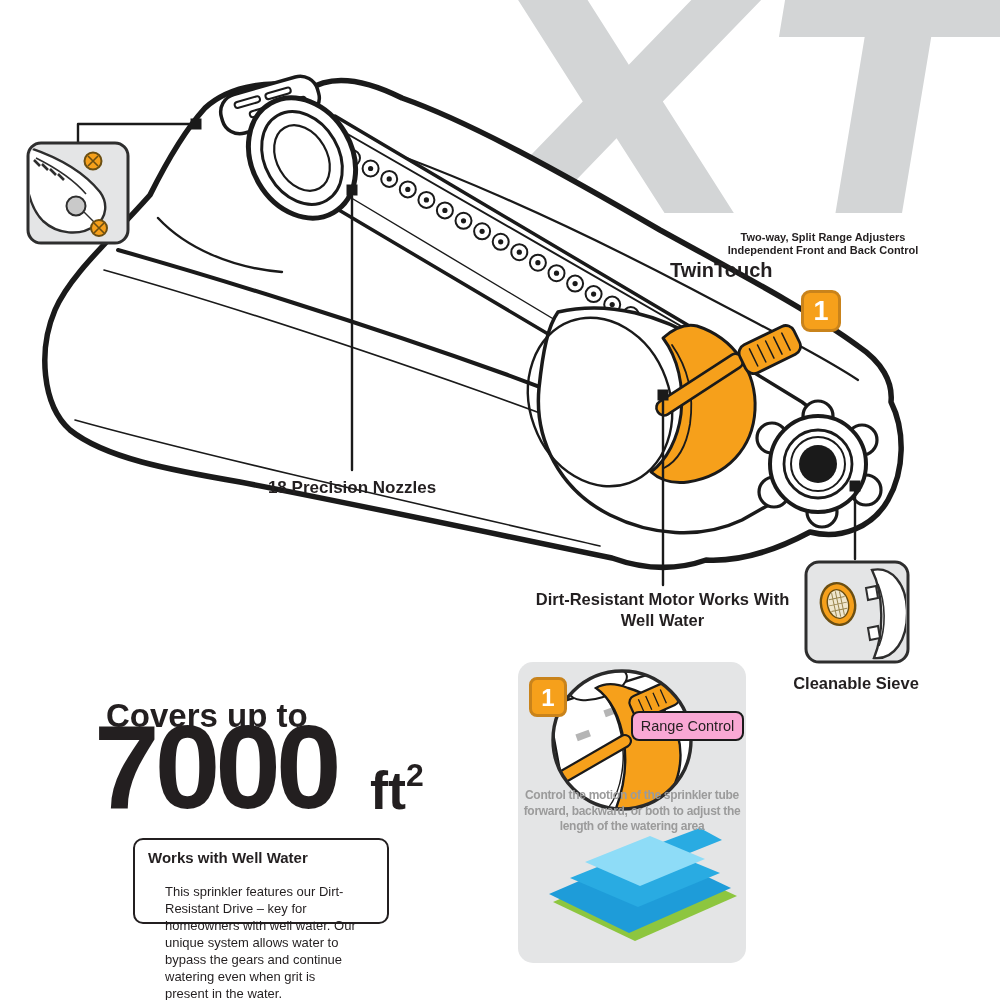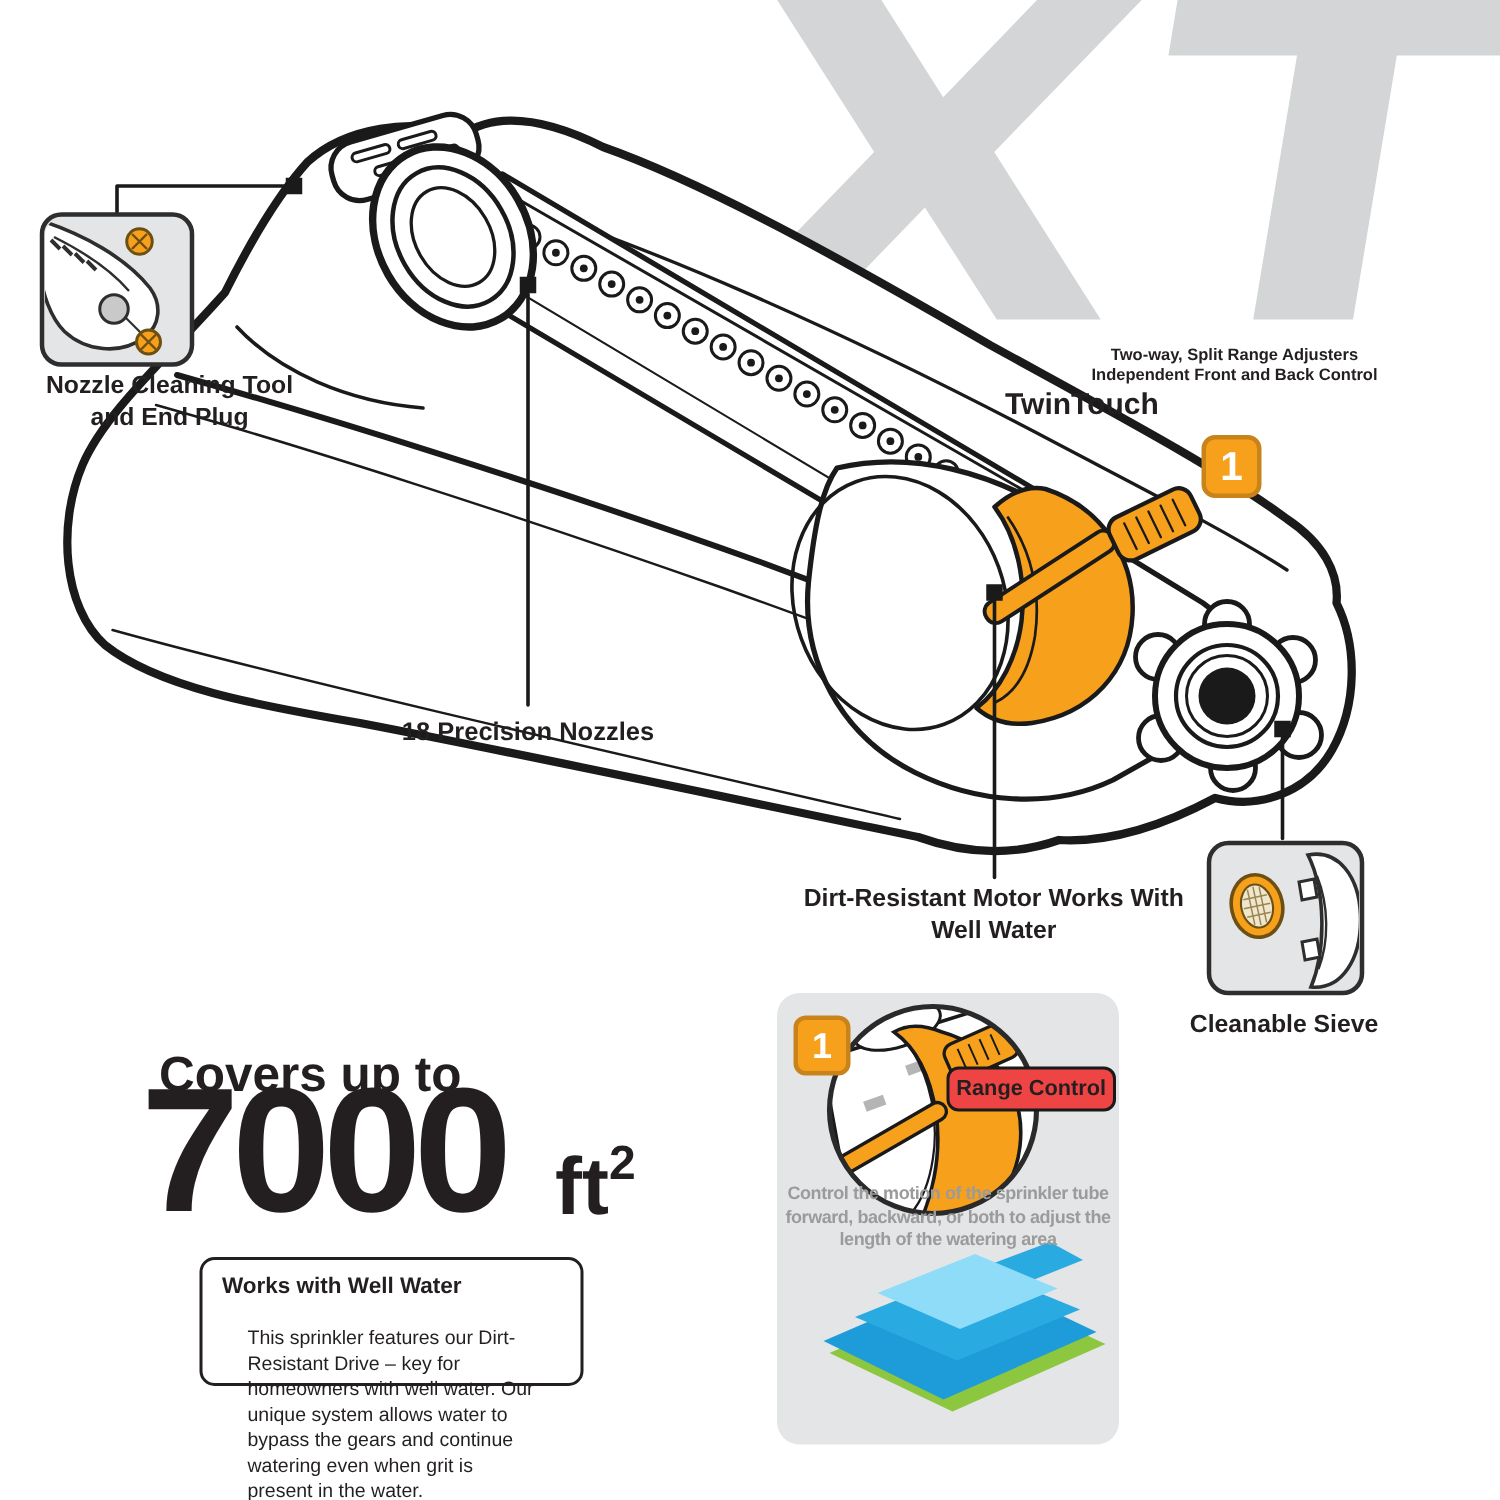--- a/index.html
+++ b/index.html
@@ -13,22 +13,22 @@
   .tt-line{font-weight:700;font-size:11px;line-height:1.22;text-align:center;}
   .tt-brand{font-weight:800;font-size:20px;line-height:1.25;text-align:left;}
   .cover-prefix{font-weight:600;font-size:33px;letter-spacing:0;}
   .cover-value{font-weight:800;font-size:118px;line-height:1;letter-spacing:-5px;}
   .cover-unit{font-weight:800;font-size:54px;line-height:1;}
   .cover-unit sup{font-size:32px;position:relative;top:-4px;}
   .wellbox{position:absolute;z-index:3;border:2px solid #231F20;border-radius:10px;background:#fff;
            box-sizing:border-box;padding:9px 11px 8px 13px;}
   .wellbox h4{margin:0 0 2px 0;font-size:15px;font-weight:800;}
   .wellbox p{margin:17px;font-size:13px;line-height:1.31;font-weight:500;}
-  .pill{position:absolute;z-index:4;background:#ef4444;border:2.5px solid #1a1a1a;border-radius:8px;
-        font-weight:700;font-size:14.5px;text-align:center;box-sizing:border-box;}
+  .pill{position:absolute;z-index:4;background:#f9a8d4;border:2.5px solid #1a1a1a;border-radius:8px;
+        font-weight:400;font-size:14.5px;text-align:center;box-sizing:border-box;}
   .card-desc{font-weight:700;font-size:12px;line-height:1.3;letter-spacing:-0.3px;
              color:#9B9B9B;text-align:center;}
 </style>
 </head>
 <body>
 
 <div id="canvas">
 
   <svg id="art" width="1000" height="1000" viewBox="0 0 1000 1000">
 
@@ -261,21 +261,20 @@
       <g>
         <polygon points="553,902 655,858 737,896 635,941" fill="#8DC63F"></polygon>
         <polygon points="549,894 651,850 731,888 629,933" fill="#1E9CD9"></polygon>
         <polygon points="570,878 652,845 720,873 638,907" fill="#29ABE2"></polygon>
         <polygon points="660,843 700,828 722,840 682,856" fill="#29ABE2"></polygon>
         <polygon points="585,862 650,836 705,859 640,886" fill="#8EDCF7"></polygon>
       </g>
     </g>
   </svg>
 
-  <div class="txt callout" style="left:18px;top:247px;width:190px;font-size:16.5px;">Nozzle Cleaning Tool and End Plug</div>
 
   <div class="txt" style="left:670px;top:231px;width:306px;">
     <div class="tt-line">Two-way, Split Range Adjusters</div>
     <div class="tt-line">Independent Front and Back Control</div>
     <div class="tt-brand">TwinTouch</div>
   </div>
 
   <div class="badge" style="left:801px;top:290px;width:40px;height:42px;font-size:27px;line-height:37px;">1</div>
 
   <div class="txt callout" style="left:252px;top:477px;width:200px;font-size:17px;">18 Precision Nozzles</div>

